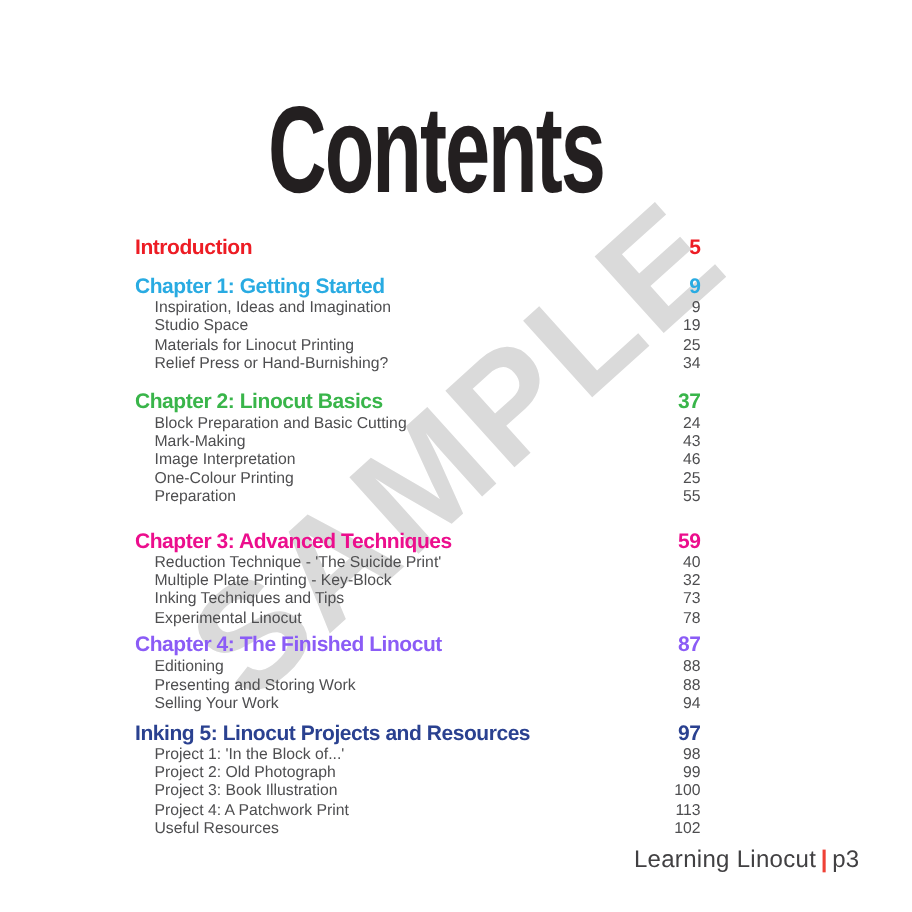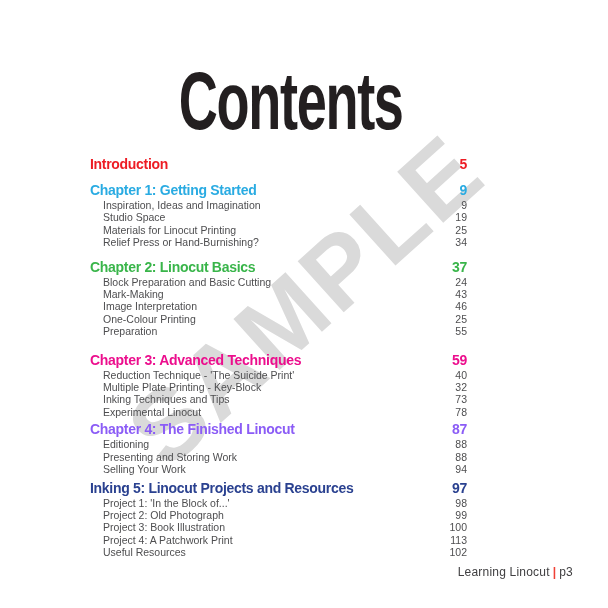--- a/index.html
+++ b/index.html
@@ -74,21 +74,21 @@
   .c-intro { color: #ed1c24; }
   .c-ch0 { color: #29abe2; }
   .c-ch1 { color: #39b54a; }
   .c-ch2 { color: #ec0e8d; }
   .c-ch3 { color: #8b5cf6; }
   .c-ch4 { color: #2a4190; }
   .footer {
     position: absolute;
     top: 565px;
     right: 35px;
-    font-size: 12px;
+    font-size: 16px;
     color: #414042;
     z-index: 1;
     letter-spacing: 0.2px;
   }
   .footer .sep { color: #ef4136; font-weight: bold; padding: 0 3px; }
 </style>
 </head>
 <body>
 
 <div class="watermark">SAMPLE</div>

